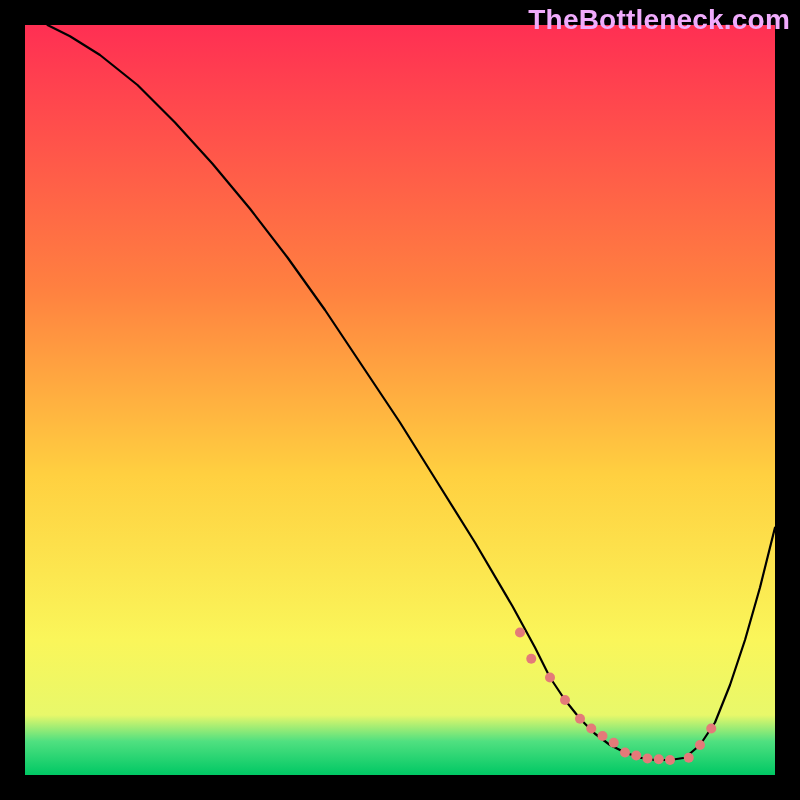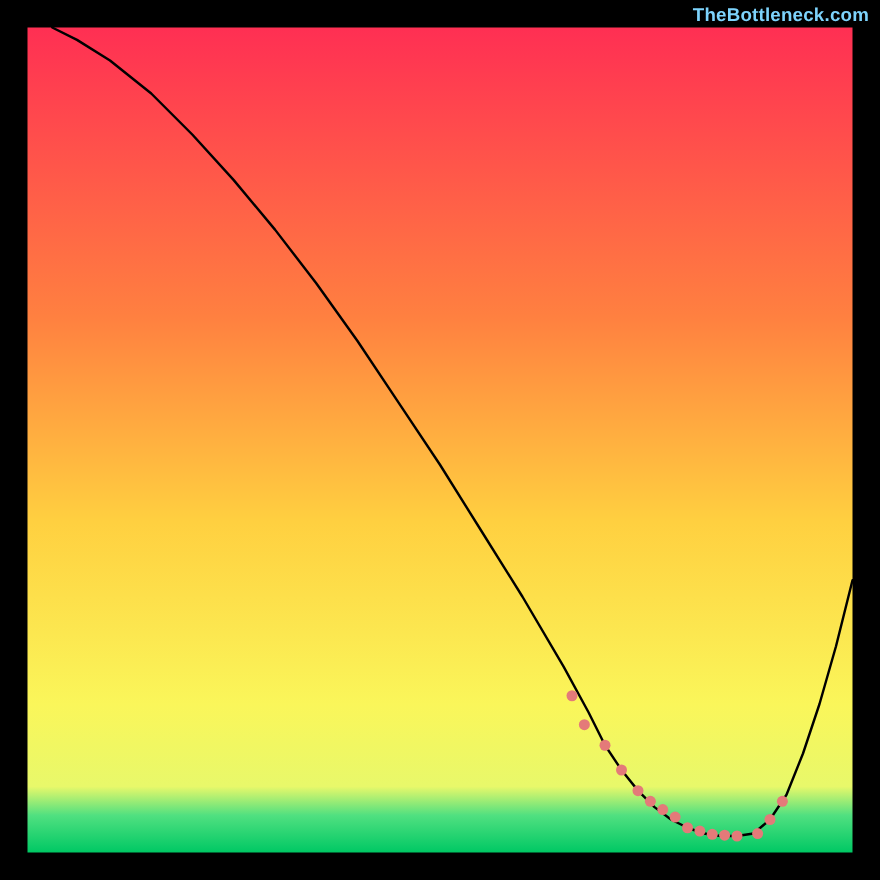--- a/index.html
+++ b/index.html
@@ -14,22 +14,22 @@
   .stage {
     position: relative;
     width: 800px;
     height: 800px;
     background: #000;
   }
   .watermark {
     position: absolute;
     top: 4px;
     right: 10px;
-    color: #7dd3fc;
-    font-size: 17px;
+    color: #f0abfc;
+    font-size: 28px;
     font-weight: bold;
     letter-spacing: 0.2px;
     z-index: 50;
     user-select: none;
   }
   svg.chart-svg {
     position: absolute;
     left: 0;
     top: 0;
     width: 800px;

